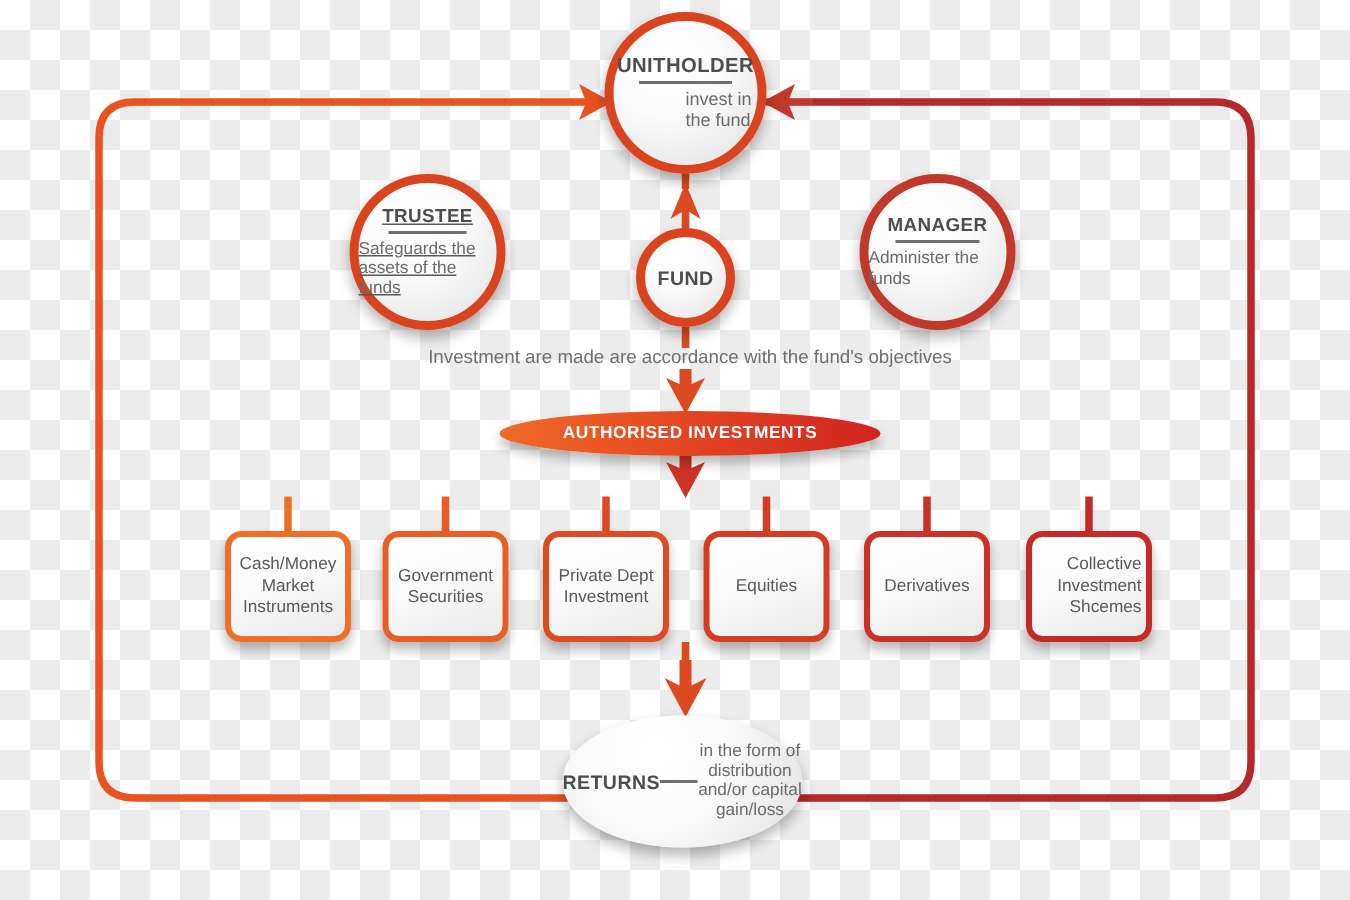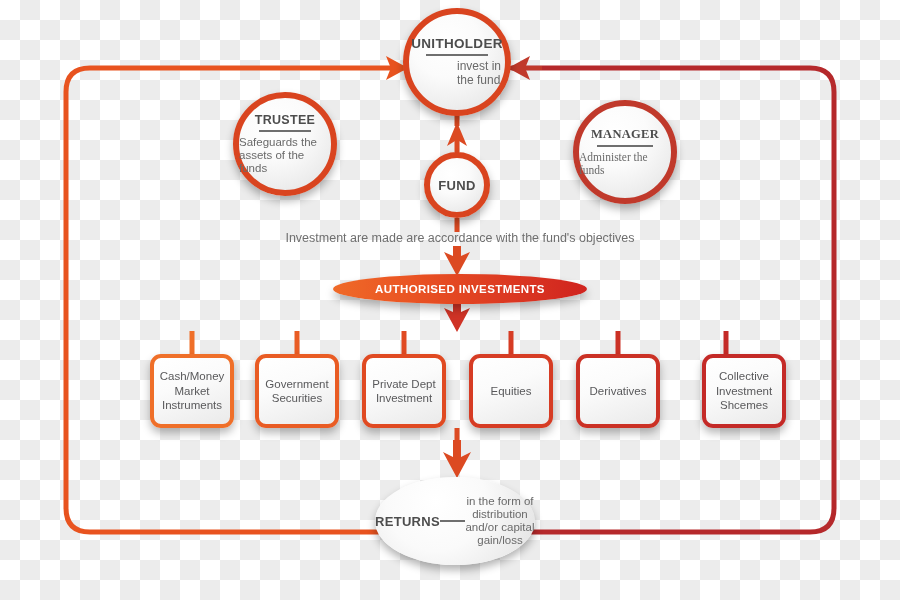--- a/index.html
+++ b/index.html
@@ -29,26 +29,26 @@
 
   .title{font-weight:bold;letter-spacing:.3px;color:#4d4d4d;}
   .rule{height:2px;background:#6f6f6f;margin:3px auto 4px;}
   .sub{color:#6a6a6a;line-height:1.15;}
 
   #unitholder{left:403px;top:8px;width:108px;height:108px;}
   #unitholder .title{font-size:13.5px;}
   #unitholder .rule{width:62px;}
   #unitholder .sub{font-size:12px;margin-left:48px;}
 
-  #trustee{left:233px;top:92px;width:104px;height:104px;}
+  #trustee{left:233px;top:116px;width:104px;height:104px;text-decoration:underline;}
   #trustee .title{font-size:12.5px;}
   #trustee .rule{width:52px;}
   #trustee .sub{font-size:11.5px;}
 
-  #manager{left:573px;top:100px;width:104px;height:104px;font-family:Liberation Serif, serif;}
+  #manager{left:573px;top:116px;width:104px;height:104px;}
   #manager .title{font-size:12.5px;}
   #manager .rule{width:56px;}
   #manager .sub{font-size:11.5px;}
 
   #fund{left:424px;top:152px;width:66px;height:66px;}
   #fund .title{font-size:13px;}
 
   #caption{position:absolute;left:250px;top:231px;width:420px;text-align:center;
            font-size:12.5px;color:#6f6f6f;}
 
@@ -166,21 +166,21 @@
       </div>
       <div class="abox" style="left: 362px; border: 4px solid rgb(224, 74, 34);">
         <span>Private Dept Investment</span>
       </div>
       <div class="abox" style="left: 469px; border: 4px solid rgb(214, 60, 36);">
         <span>Equities</span>
       </div>
       <div class="abox" style="left: 576px; border: 4px solid rgb(203, 49, 37);">
         <span>Derivatives</span>
       </div>
-      <div class="abox" style="left: 702px; border: 4px solid rgb(196, 42, 39);">
+      <div class="abox" style="left: 684px; border: 4px solid rgb(196, 42, 39); text-align: right;">
         <span>Collective Investment Shcemes</span>
       </div>
     </div>
 
   <div id="returns">
     <div class="title">RETURNS</div>
     <div class="rule"></div>
     <div class="sub">in the form of distribution and/or capital gain/loss</div>
   </div>
 

